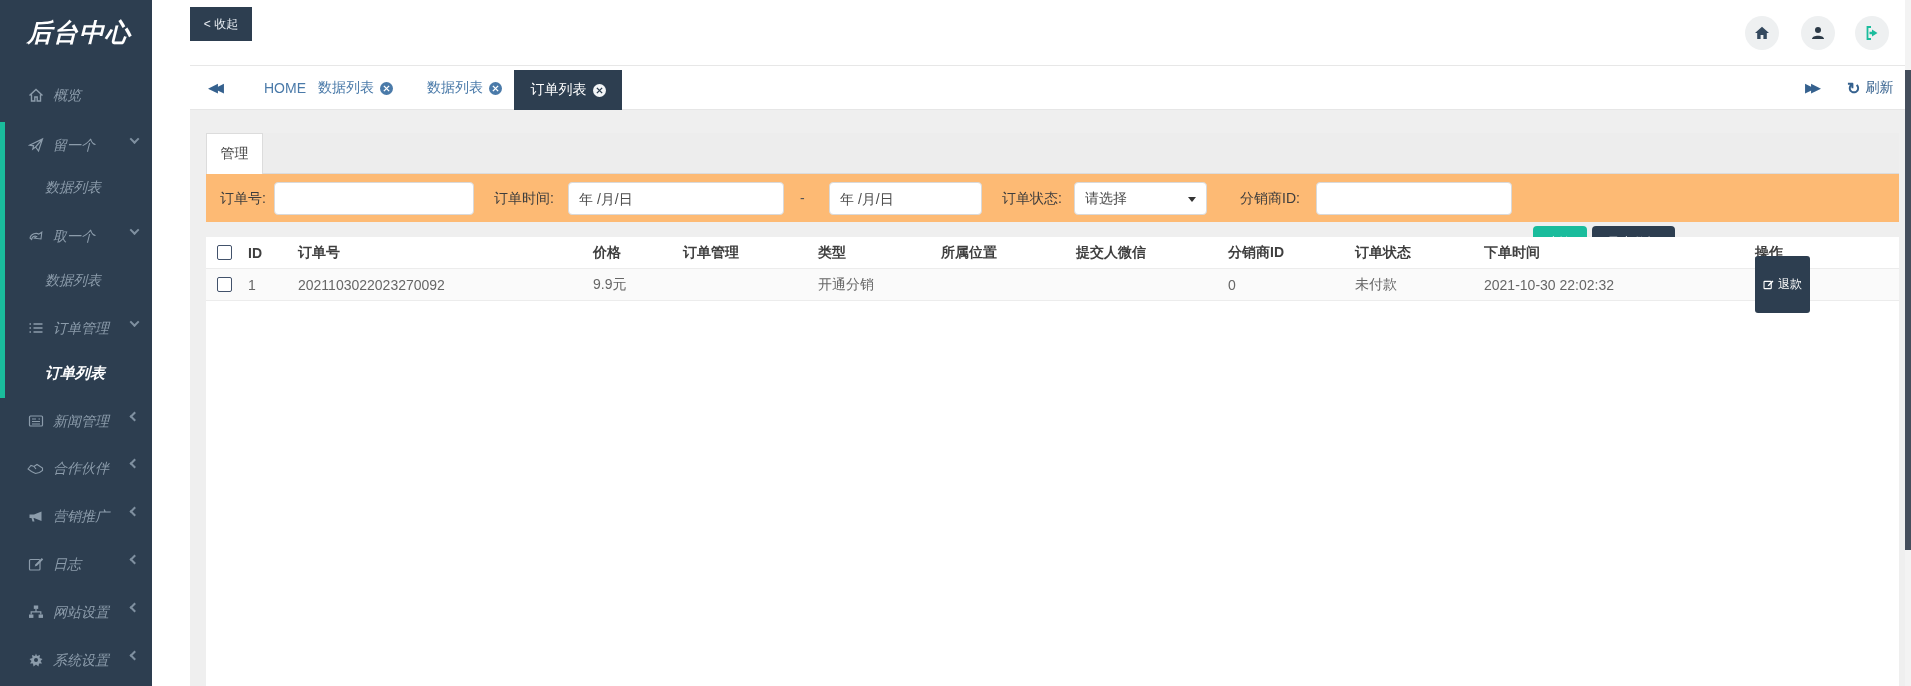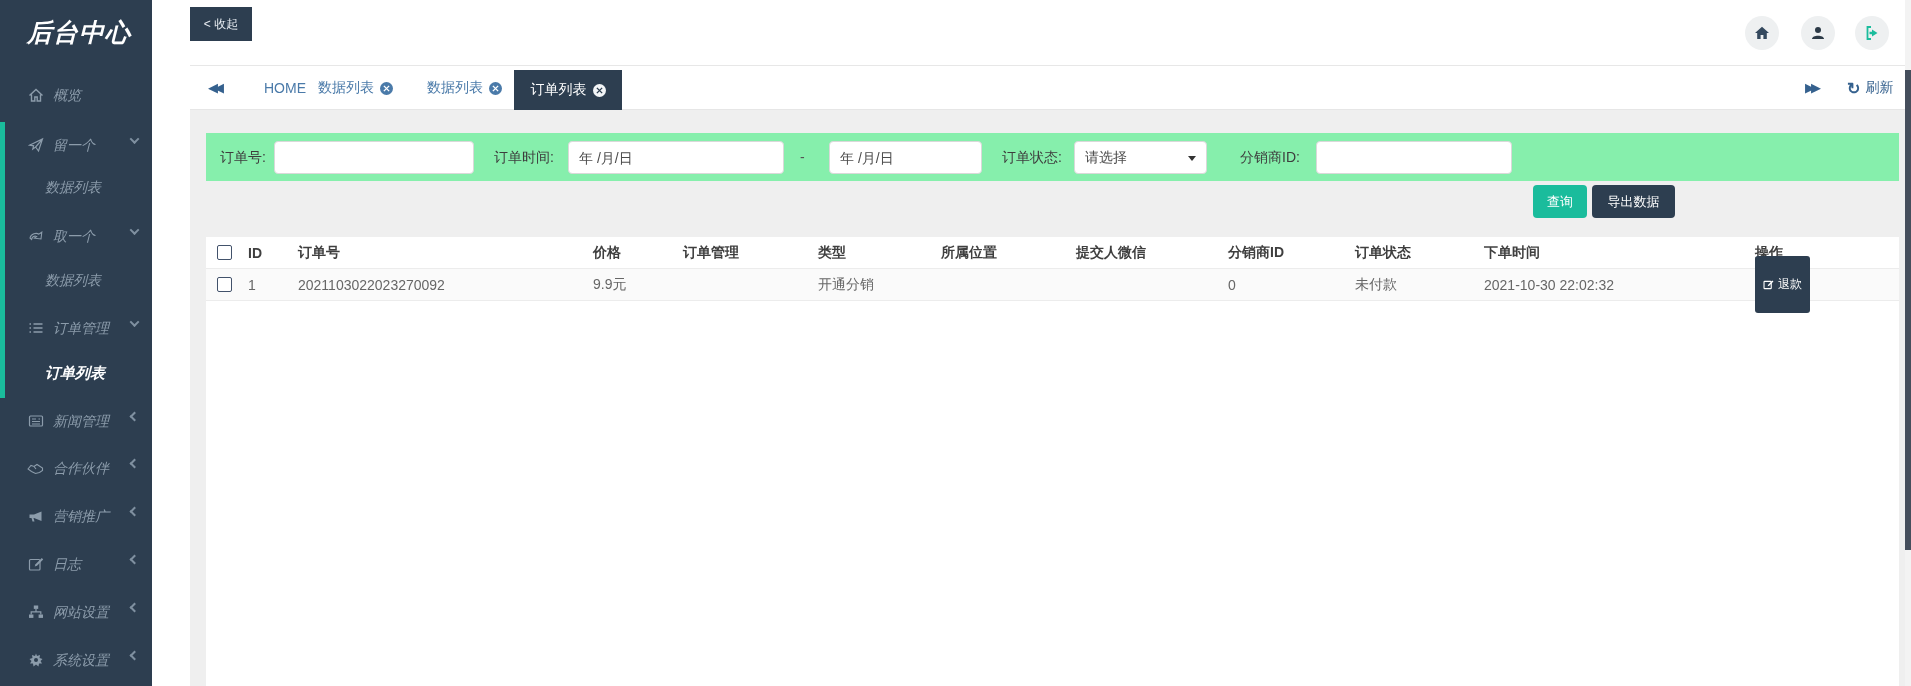--- a/index.html
+++ b/index.html
@@ -37,21 +37,21 @@
   .tb-active .x-circle { background:#f2f5f7; }
   .refresh { left:1657px; top:0; height:44px; color:#35618e; font-size:14px; gap:5px; cursor:pointer; }
   .refresh .ric { font-size:16px; font-weight:bold; }
 
   
   .content { position:absolute; left:190px; top:110px; right:0; bottom:0; background:#efefef; }
   .card { position:absolute; left:16px; width:1693px; background:#fff; }
   .filter-card { top:23px; height:89px; background:transparent; }
   .card-tabs { position:relative; height:41px; background:#ededed; border-bottom:1px solid #dcdcdc; }
   .mgmt-tab { position:absolute; left:0; top:0; width:57px; height:41px; background:#fff; border:1px solid #dcdcdc; border-bottom:none; display:flex; align-items:center; justify-content:center; font-size:14px; color:#454545; cursor:pointer; }
-  .filter-body { position:relative; height:48px; background:#86efac; }
+  .filter-body { position:relative; height:48px; background:#fdba74; }
   .f-label { position:absolute; top:0; height:48px; line-height:48px; font-size:14px; color:#3d3d3d; white-space:nowrap; }
   .f-input { position:absolute; top:8px; height:33px; border:1px solid #d9d9d9; border-radius:4px; font-size:14px; color:#444; padding:0 10px; font-family:"Liberation Sans",sans-serif; background:#fff; }
   .f-input::placeholder { color:#4c4c4c; opacity:1; }
   .f-select { position:absolute; top:8px; height:33px; border:1px solid #d9d9d9; border-radius:4px; font-size:14px; color:#4c4c4c; padding:0 10px; background:#fff; display:flex; align-items:center; cursor:pointer; }
   .caret { position:absolute; right:10px; top:14px; width:0; height:0; border-left:4px solid transparent; border-right:4px solid transparent; border-top:5px solid #333; }
   .f-dash { position:absolute; top:0; height:48px; line-height:48px; font-size:14px; color:#555; }
   .btn { position:absolute; top:8px; height:33px; border:none; border-radius:4px; color:#fff; font-size:13px; cursor:pointer; font-family:"Liberation Sans",sans-serif; white-space:nowrap;margin-top:44px; }
   .btn-query { background:#1abc9c; width:54px; }
   .btn-export { background:#2d3e50; width:83px; }
 
@@ -259,20 +259,23 @@
     <span class="tb-abs arrow-ic" style="left:1615px; top:0; height:44px;">▶▶</span>
     <span class="tb-abs refresh">
       <span class="ric">↻</span>
       <span>刷新</span>
     </span>
   </nav>
 
   <main class="content">
 
     <section class="card filter-card">
+      <div class="card-tabs">
+        <div class="mgmt-tab">管理</div>
+      </div>
       <div class="filter-body">
         <span class="f-label" style="left:14px">订单号:</span>
         <input class="f-input" style="left: 68px; width: 200px;">
 
         <span class="f-label" style="left:288px">订单时间:</span>
         <input class="f-input" style="left: 362px; width: 216px;" placeholder="年 /月/日">
         <span class="f-dash" style="left:594px">-</span>
         <input class="f-input" style="left: 623px; width: 153px;" placeholder="年 /月/日">
 
         <span class="f-label" style="left:796px">订单状态:</span>

